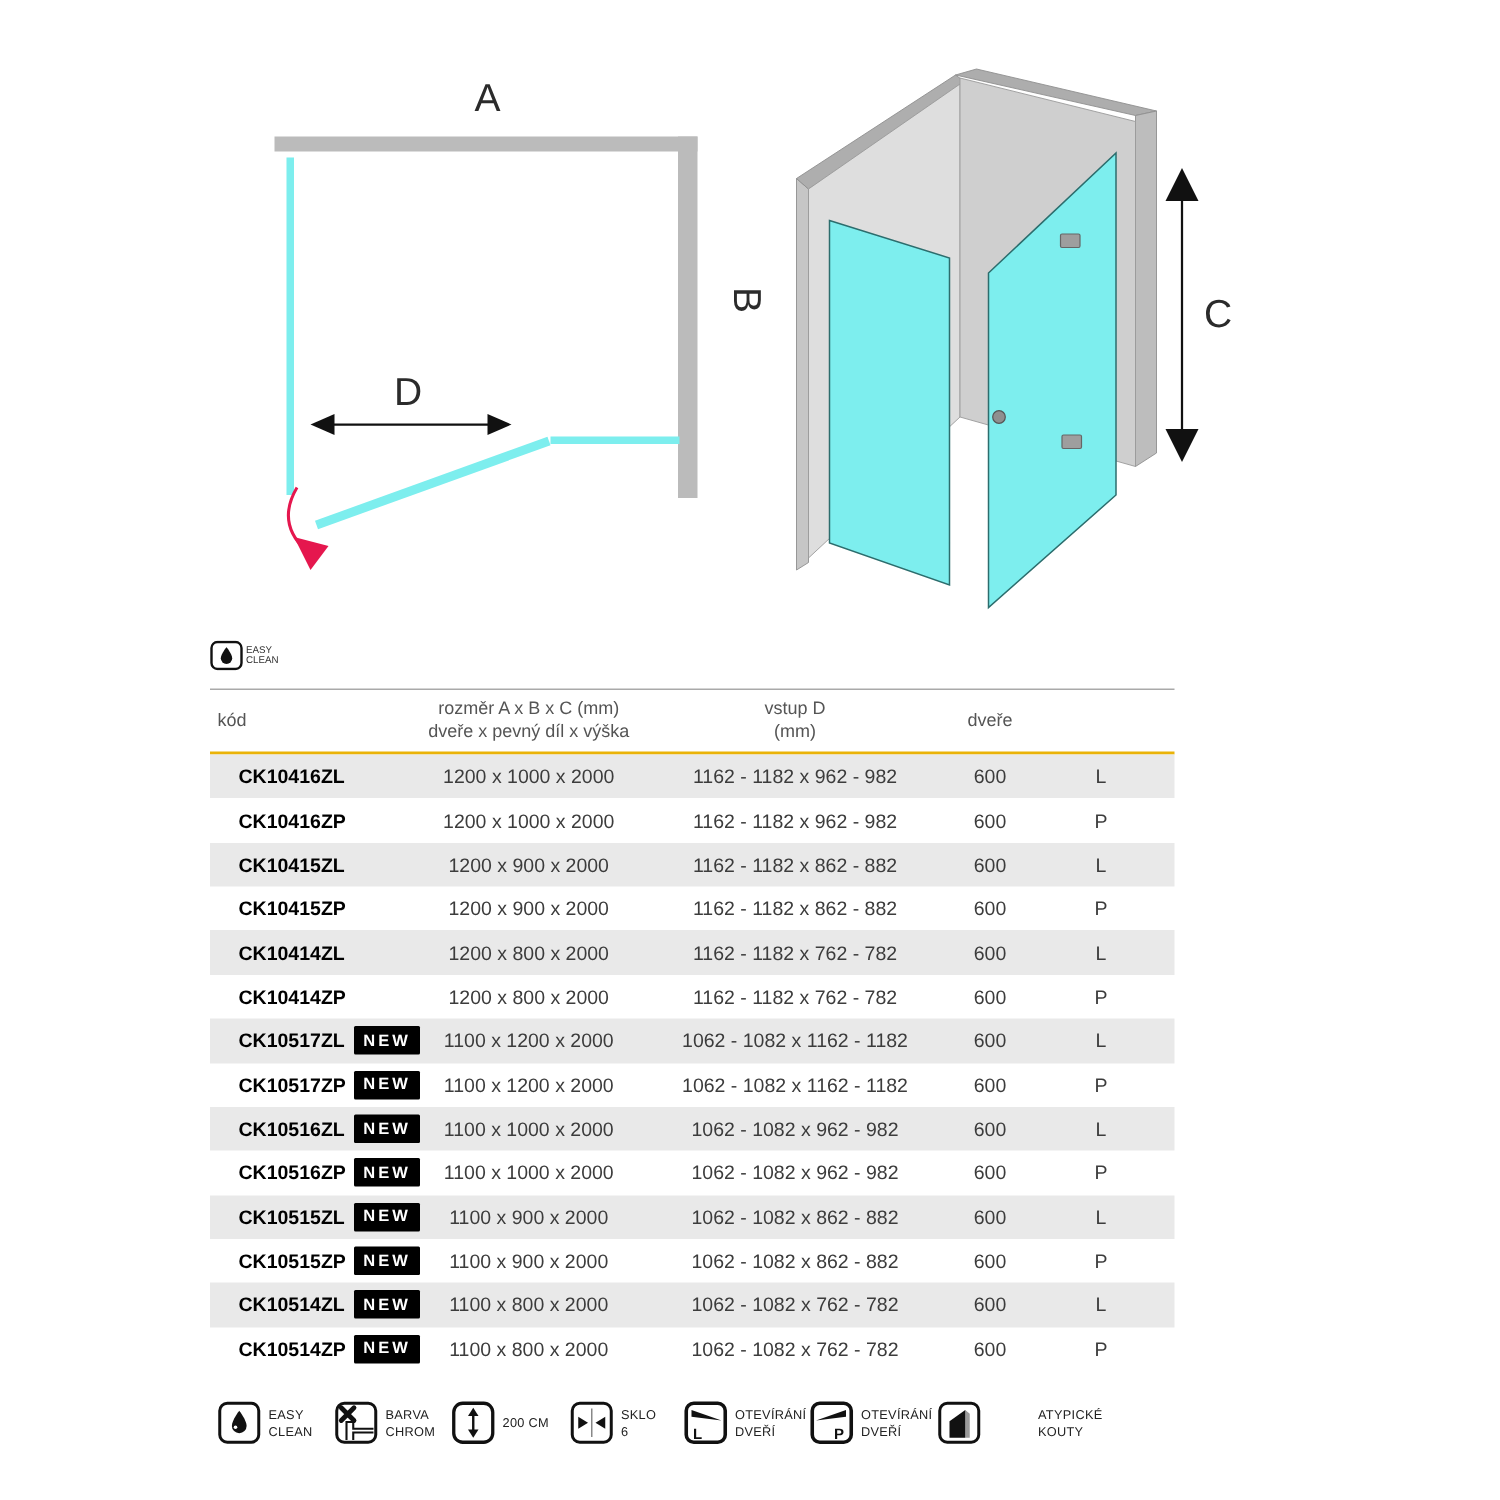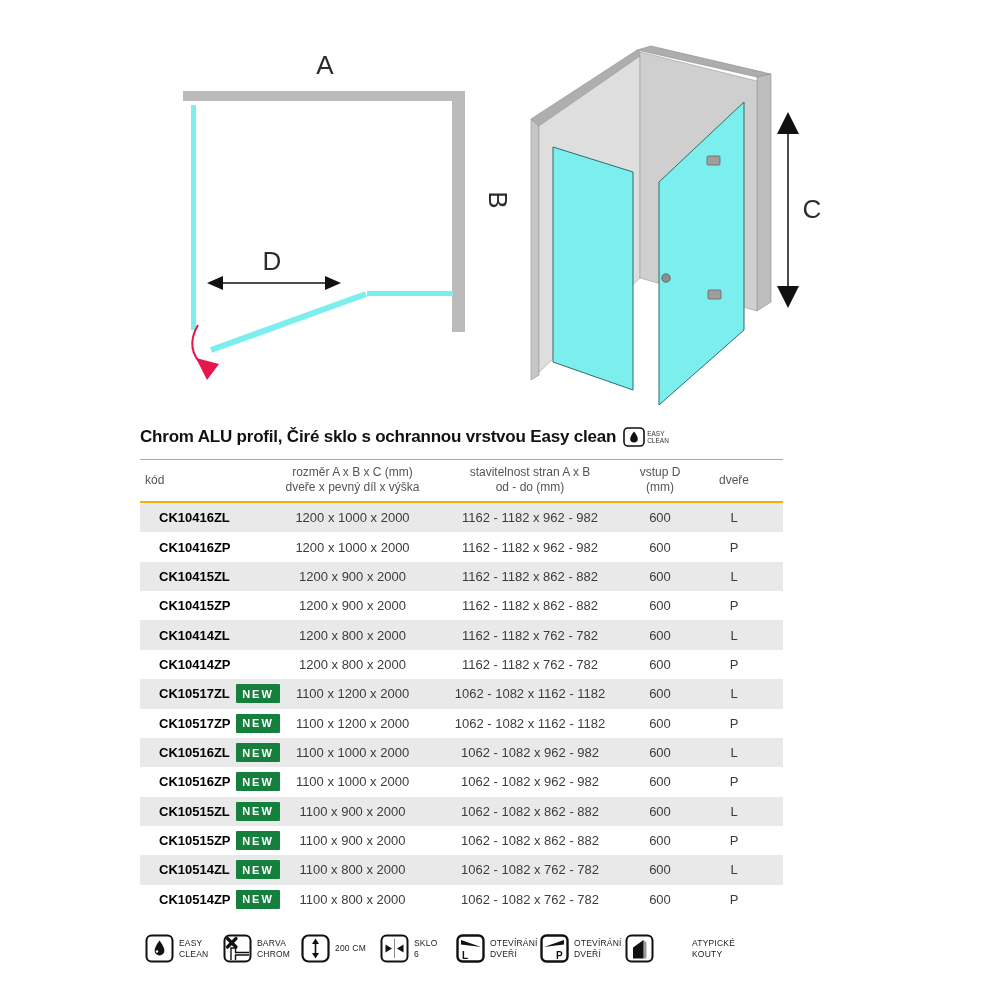--- a/index.html
+++ b/index.html
@@ -18,21 +18,21 @@
          display:grid;grid-template-columns:140px 145px 210px 50px 98px;
          align-items:center;padding:5px 0 6px 0;min-height:30px;}
   .thead .hc{font-size:12px;color:#555;text-align:center;white-space:pre-line;line-height:1.25;}
   .thead .hc.first{text-align:left;padding-left:5px;}
   .trow{display:grid;grid-template-columns:140px 145px 210px 50px 98px;
         align-items:center;height:29.36px;font-size:13px;color:#3c3c3c;}
   .trow:nth-child(odd){background:#e9e9e9;}
   .trow .cell{text-align:center;}
   .trow .c1{display:flex;align-items:center;padding-left:19px;text-align:left;}
   .trow .code{font-weight:bold;color:#000;width:84px;font-size:13px;}
-  .newb{width:48px;height:19px;background:#15803d;color:#fff;font-size:11px;font-weight:bold;
+  .newb{width:48px;height:19px;background:#000000;color:#fff;font-size:11px;font-weight:bold;
         letter-spacing:2px;display:flex;align-items:center;justify-content:center;border-radius:1px;}
   .newb.hidden{visibility:hidden;}
 
   
   .ficon{top:934px;display:flex;align-items:center;gap:5px;}
   .ficon .lbl{font-size:8.5px;line-height:1.2;color:#222;white-space:pre-line;letter-spacing:0.2px;}
 
   svg text{font-family:"Liberation Sans", sans-serif;}
 </style>
 </head>
@@ -80,38 +80,35 @@
 
   <circle cx="166" cy="248" r="4.2" fill="#8f8f8f" stroke="#555" stroke-width="0.8"></circle>
 
   <line x1="288" y1="100" x2="288" y2="260" stroke="#111" stroke-width="1.5"></line>
   <polygon points="277,104 299,104 288,82" fill="#111"></polygon>
   <polygon points="277,256 299,256 288,278" fill="#111"></polygon>
   <text x="312" y="188" font-size="26" fill="#2b2b2b" text-anchor="middle">C</text>
 </svg>
 
 <div class="abs title-row">
-  <h1>Chrom ALU profil, Čiré sklo s ochrannou vrstvou Easy clean</h1>
   <span class="mini-badge">
     <svg width="22" height="20" viewBox="0 0 22 20">
       <rect x="1" y="1" width="20" height="18" rx="4" fill="#fff" stroke="#111" stroke-width="1.6"></rect>
       <path d="M11,4.5 C11,4.5 7.2,9 7.2,11.8 a3.8,3.8 0 0 0 7.6,0 C14.8,9 11,4.5 11,4.5 Z" fill="#111"></path>
     </svg>
     <span class="lbl">EASY
 CLEAN</span>
   </span>
 </div>
 
 <div class="abs table">
   <div class="thead">
     <div class="hc first">kód</div>
     <div class="hc">rozměr A x B x C (mm)
 dveře x pevný díl x výška</div>
-    <div class="hc">stavitelnost stran A x B
-od - do (mm)</div>
     <div class="hc">vstup D
 (mm)</div>
     <div class="hc">dveře</div>
   </div>
   <div id="tbody">
   <div class="trow">
     <div class="cell c1">
       <span class="code">CK10416ZL</span>
       <span class="newb hidden">NEW</span>
     </div>

